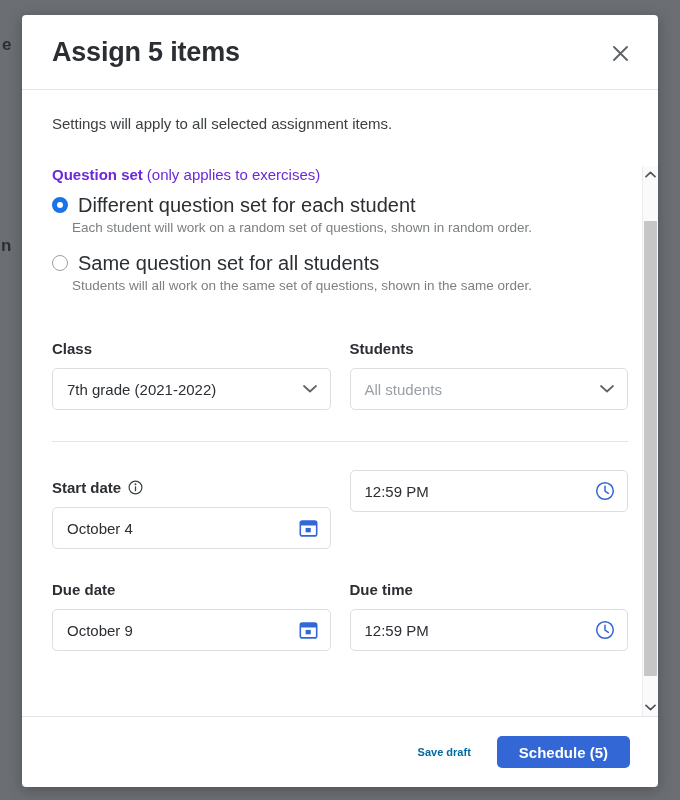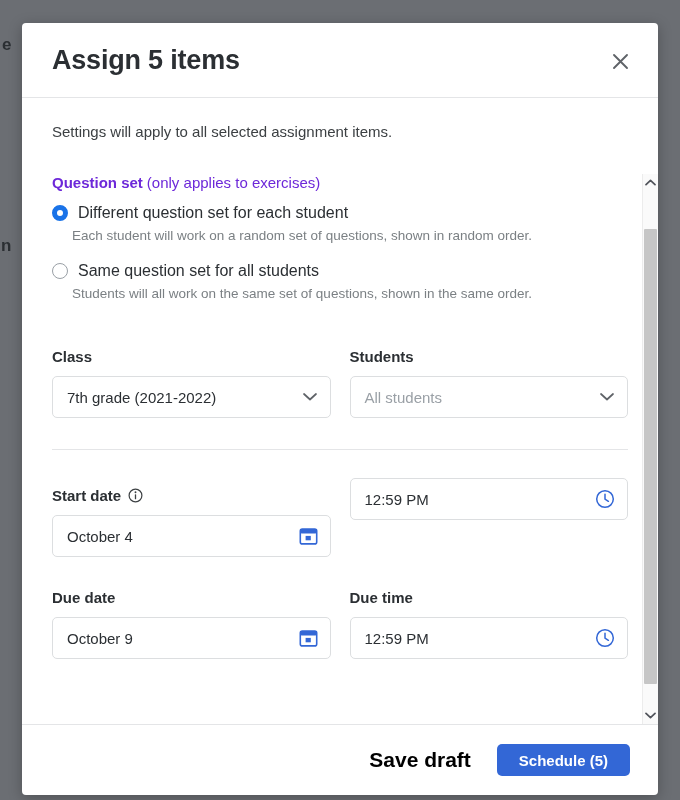--- a/index.html
+++ b/index.html
@@ -26,21 +26,21 @@
     font-weight: 600;
     line-height: 1;
   }
   .bg-letter.e { left: 2px;  top: 36px; }
   .bg-letter.n { left: 1px;  top: 237px; }
 
   
   #modal {
     position: absolute;
     left: 22px;
-    top: 23px;
+    top: 15px;
     width: 636px;
     height: 772px;
     background: #ffffff;
     border-radius: 4px;
     box-shadow: 0 3px 14px rgba(0,0,0,0.26);
     display: flex;
     flex-direction: column;
     overflow: hidden;
   }
 
@@ -113,21 +113,21 @@
     margin-top: 2px;
     background: #ffffff;
   }
   .radio-mark.on {
     border: 5px solid #1a73e8;
   }
   .radio-mark.off {
     border: 1.5px solid #9aa0a6;
   }
   .radio-label {
-    font-size: 16px;
+    font-size: 20px;
     color: #2b2f33;
     line-height: 20px;
   }
   .radio-desc {
     font-size: 13.5px;
     color: #7b8084;
     line-height: 19px;
     margin: 3px 0 0 20px;
     max-width: 530px;
   }
@@ -228,23 +228,23 @@
     border-top: 1px solid #e4e5e7;
     display: flex;
     align-items: center;
     justify-content: flex-end;
     gap: 22px;
     padding: 0 28px 0 0;
   }
   .btn-text {
     background: none;
     border: none;
-    color: #000000;
+    color: #0369a1;
     font-family: "Liberation Sans", sans-serif;
-    font-size: 21px;
+    font-size: 11px;
     font-weight: 700;
     cursor: pointer;
     padding: 8px 4px;
   }
   .btn-primary {
     background: #3367d6;
     border: none;
     border-radius: 5px;
     color: #ffffff;
     font-family: "Liberation Sans", sans-serif;

